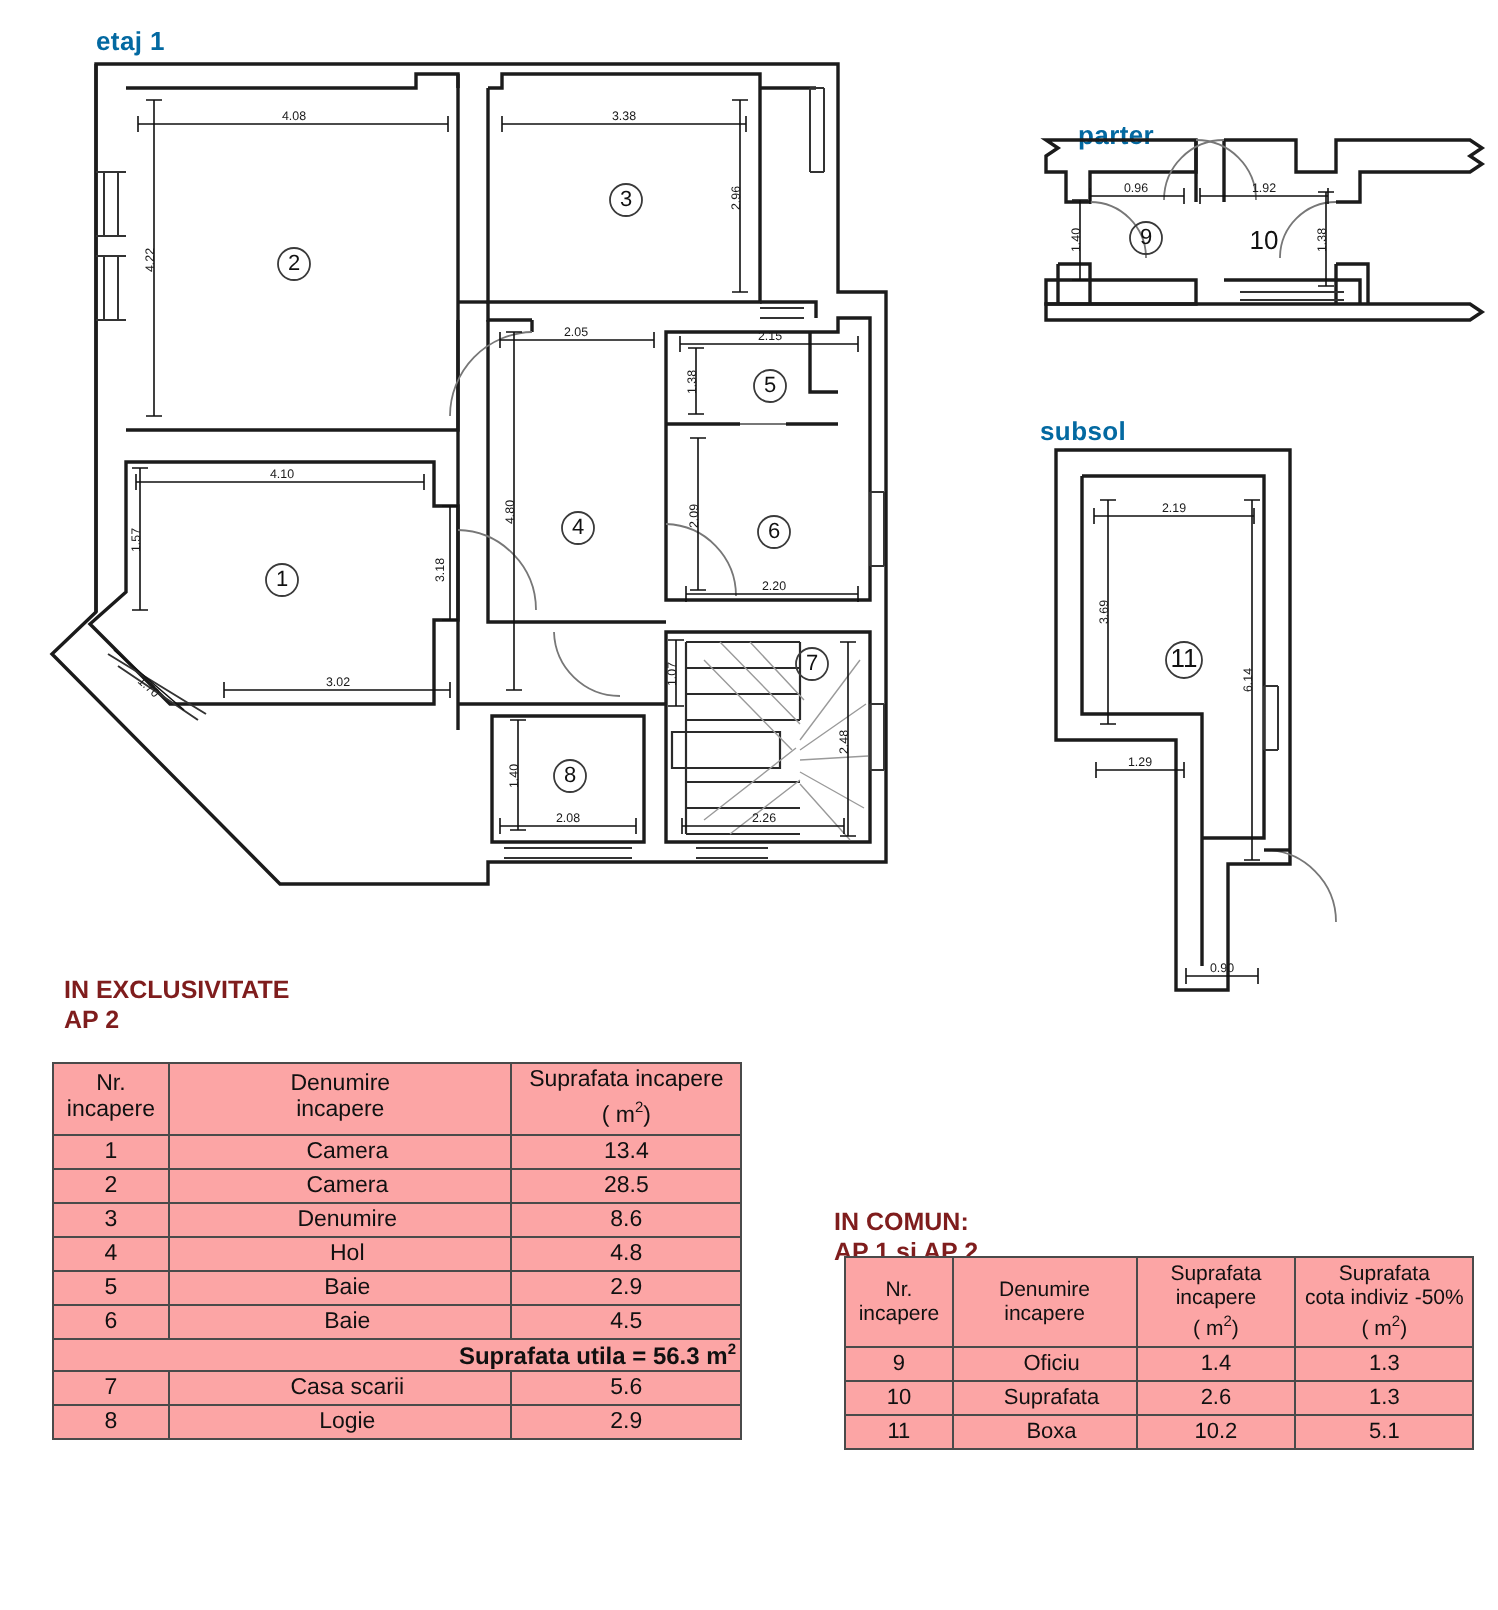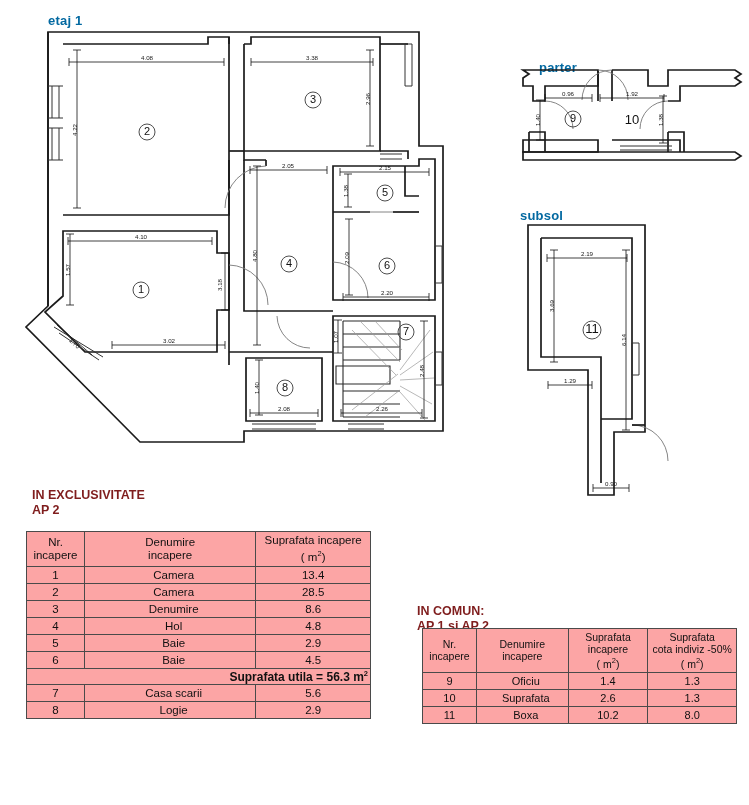--- a/index.html
+++ b/index.html
@@ -461,16 +461,16 @@
     <tr>
       <td>10</td>
       <td class="name">Suprafata</td>
       <td>2.6</td>
       <td>1.3</td>
     </tr>
     <tr>
       <td>11</td>
       <td class="name">Boxa</td>
       <td>10.2</td>
-      <td>8.0</td>
+      <td>5.1</td>
     </tr>
   </tbody>
 </table>
 
 </body></html>

